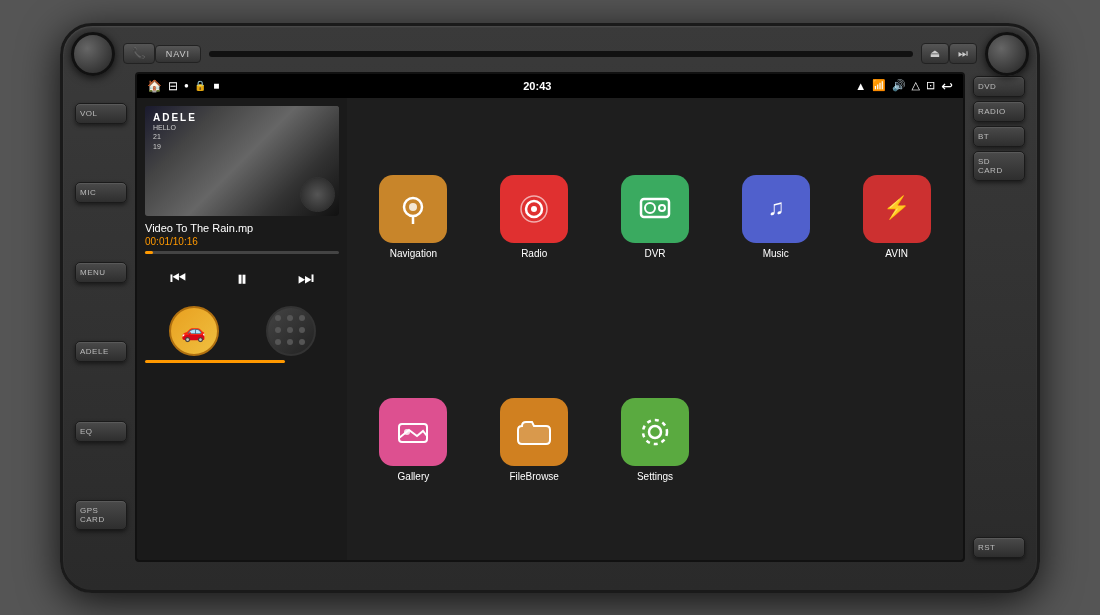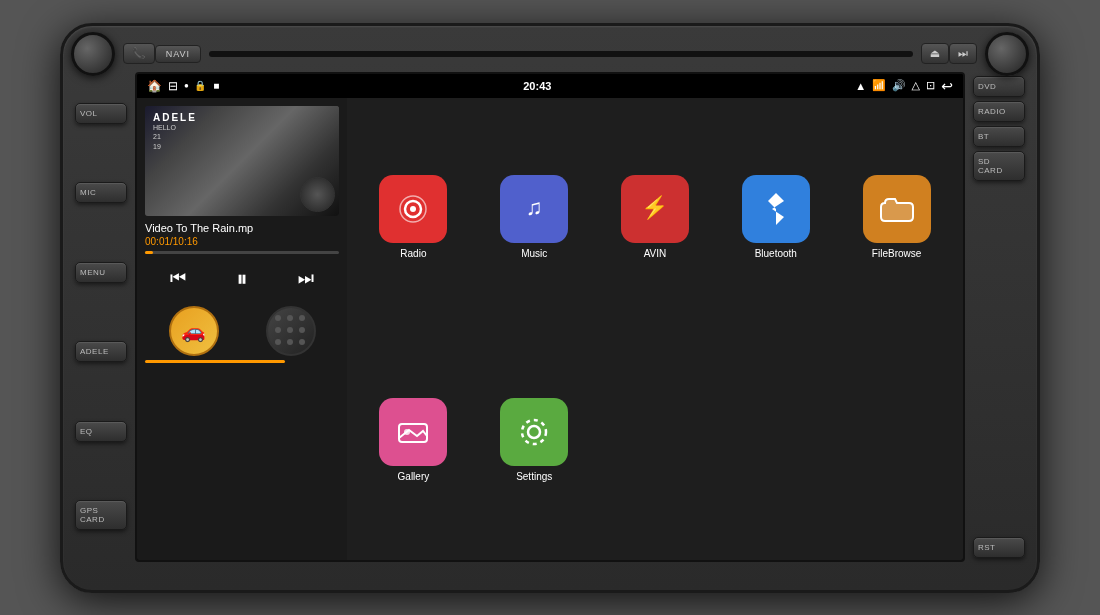--- a/index.html
+++ b/index.html
@@ -406,70 +406,82 @@
                   <div class="dot"></div>
               </div>
             </div>
           </div>
 
           <div class="orange-bar"></div>
         </div>
 
         <div class="apps-grid" id="apps-grid">
             <div class="app-item">
+              <div class="app-icon" style="background: rgb(200, 133, 42);">
+                <svg width="36" height="36" viewBox="0 0 36 36">
+                  <circle cx="18" cy="16" r="9" fill="none" stroke="#fff" stroke-width="2.5"></circle>
+                  <path d="M18 25 Q18 32 18 33" stroke="#fff" stroke-width="2.5" fill="none"></path>
+                  <circle cx="18" cy="16" r="4" fill="#fff" opacity="0.8"></circle>
+                </svg>
+              </div>
+              <div class="app-label">Navigation</div>
+            </div>
+            <div class="app-item">
               <div class="app-icon" style="background: rgb(224, 48, 48);">
                 <svg width="38" height="38" viewBox="0 0 38 38">
                   <circle cx="19" cy="19" r="8" fill="none" stroke="#fff" stroke-width="2.5"></circle>
                   <circle cx="19" cy="19" r="13" fill="none" stroke="#fff" stroke-width="1.5" opacity="0.6"></circle>
                   <circle cx="19" cy="19" r="3" fill="#fff"></circle>
                 </svg>
               </div>
               <div class="app-label">Radio</div>
             </div>
             <div class="app-item">
+              <div class="app-icon" style="background: rgb(58, 170, 96);">
+                <svg width="36" height="36" viewBox="0 0 36 36">
+                  <rect x="4" y="8" width="28" height="18" rx="3" fill="none" stroke="#fff" stroke-width="2.5"></rect>
+                  <circle cx="13" cy="17" r="5" fill="none" stroke="#fff" stroke-width="2"></circle>
+                  <circle cx="25" cy="17" r="3" fill="none" stroke="#fff" stroke-width="2"></circle>
+                </svg>
+              </div>
+              <div class="app-label">DVR</div>
+            </div>
+            <div class="app-item">
               <div class="app-icon" style="background: rgb(80, 96, 204);">
                 <svg width="36" height="36" viewBox="0 0 36 36">
                   <text x="18" y="24" text-anchor="middle" font-size="22" fill="#fff">♫</text>
                 </svg>
               </div>
               <div class="app-label">Music</div>
             </div>
             <div class="app-item">
               <div class="app-icon" style="background: rgb(204, 48, 48);">
                 <svg width="36" height="36" viewBox="0 0 36 36">
                   <text x="18" y="24" text-anchor="middle" font-size="22" fill="#fff">⚡</text>
                 </svg>
               </div>
               <div class="app-label">AVIN</div>
-            </div>
-            <div class="app-item">
-              <div class="app-icon" style="background: rgb(48, 128, 221);">
-                <svg width="36" height="36" viewBox="0 0 36 36">
-                  <path d="M18 6 L26 14 L14 22 L26 30 L18 38 L18 22 L10 14 L18 6Z" fill="#fff" transform="translate(0,-4)"></path>
-                </svg>
-              </div>
-              <div class="app-label">Bluetooth</div>
-            </div>
-            <div class="app-item">
-              <div class="app-icon" style="background: rgb(208, 128, 32);">
-                <svg width="36" height="36" viewBox="0 0 36 36">
-                  <path d="M6 12 Q6 8 10 8 L16 8 L18 12 L30 12 Q34 12 34 16 L34 26 Q34 30 30 30 L6 30 Q2 30 2 26 L2 16 Q2 12 6 12Z" fill="rgba(255,255,255,0.2)" stroke="#fff" stroke-width="2"></path>
-                </svg>
-              </div>
-              <div class="app-label">FileBrowse</div>
             </div>
             <div class="app-item">
               <div class="app-icon" style="background: rgb(221, 80, 144);">
                 <svg width="36" height="36" viewBox="0 0 36 36">
                   <rect x="4" y="10" width="28" height="18" rx="3" fill="none" stroke="#fff" stroke-width="2"></rect>
                   <circle cx="12" cy="18" r="3" fill="#fff" opacity="0.8"></circle>
                   <path d="M4 24 L14 16 L22 22 L28 17 L32 22" stroke="#fff" stroke-width="2" fill="none"></path>
                 </svg>
               </div>
               <div class="app-label">Gallery</div>
+            </div>
+            <div class="app-item">
+              <div class="app-icon" style="background: rgb(208, 128, 32);">
+                <svg width="36" height="36" viewBox="0 0 36 36">
+                  <path d="M6 12 Q6 8 10 8 L16 8 L18 12 L30 12 Q34 12 34 16 L34 26 Q34 30 30 30 L6 30 Q2 30 2 26 L2 16 Q2 12 6 12Z" fill="rgba(255,255,255,0.2)" stroke="#fff" stroke-width="2"></path>
+                </svg>
+              </div>
+              <div class="app-label">FileBrowse</div>
             </div>
             <div class="app-item">
               <div class="app-icon" style="background: rgb(90, 170, 64);">
                 <svg width="36" height="36" viewBox="0 0 36 36">
                   <circle cx="18" cy="18" r="6" fill="none" stroke="#fff" stroke-width="2.5"></circle>
                   <circle cx="18" cy="18" r="12" fill="none" stroke="#fff" stroke-width="2.5" stroke-dasharray="4 4"></circle>
                 </svg>
               </div>
               <div class="app-label">Settings</div>
             </div>

